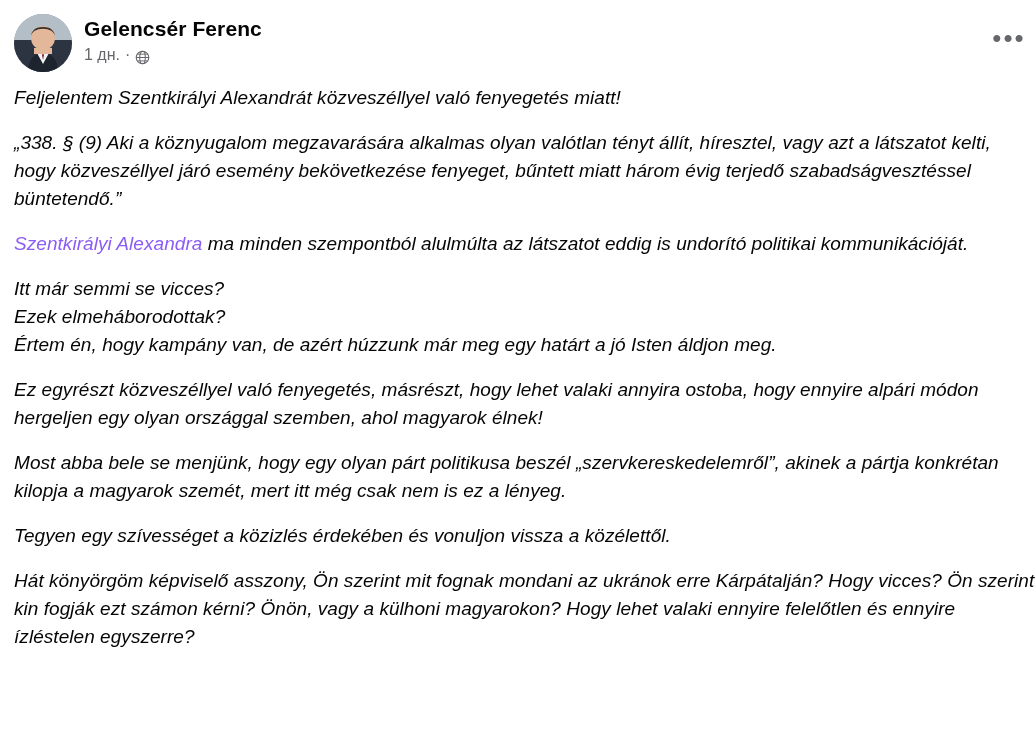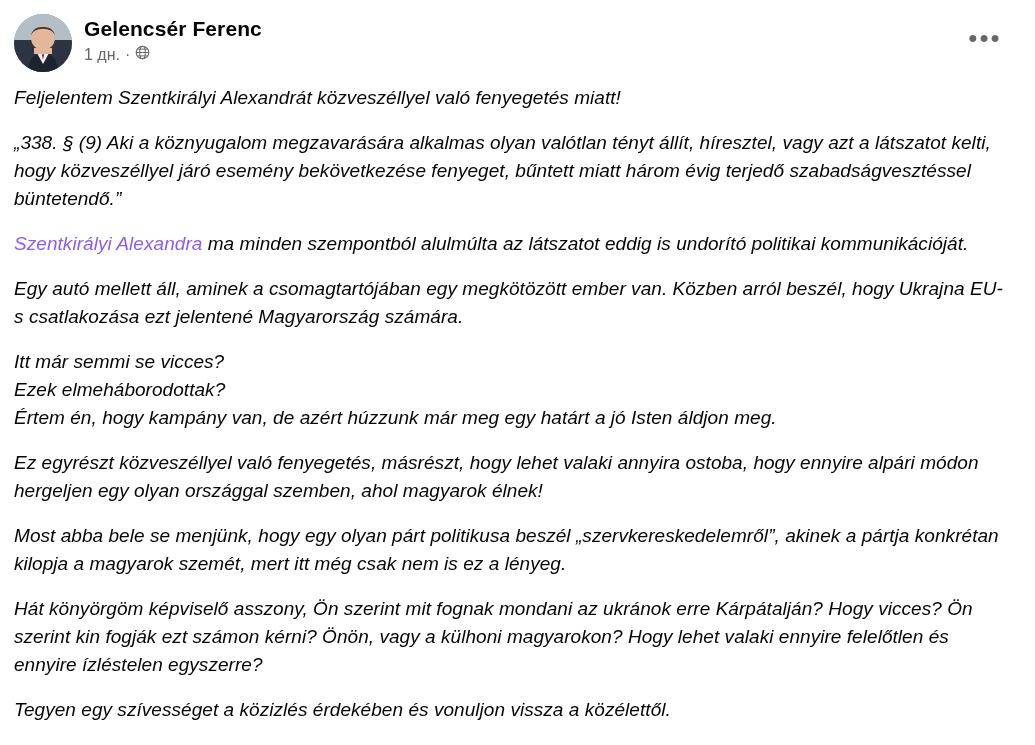--- a/index.html
+++ b/index.html
@@ -11,21 +11,21 @@
     width: 1035px;
     height: 745px;
     font-family: "Liberation Sans", sans-serif;
     color: #050505;
     overflow: hidden;
   }
   .post {
     width: 1035px;
     height: 544px;
     box-sizing: border-box;
-    padding: 10px 24px 0 14px;
+    padding: 10px 0 0 14px;
     position: relative;
   }
   .post-header {
     display: flex;
     align-items: flex-start;
     padding: 4px 0 4px 0;
     position: relative;
     height: 62px;
     box-sizing: border-box;
   }
@@ -48,21 +48,21 @@
   }
   .author-name {
     font-size: 21px;
     font-weight: bold;
     color: #050505;
     line-height: 26px;
     letter-spacing: 0.1px;
   }
   .meta-row {
     display: flex;
-    align-items: flex-start;
+    align-items: flex-end;
     margin-top: 3px;
     font-size: 16px;
     color: #65676b;
     line-height: 20px;
   }
   .meta-sep {
     margin: 0 5px;
     color: #65676b;
   }
   .globe-icon {
@@ -141,23 +141,22 @@
         </span>
       </div>
     </div>
     <div class="menu-dots">•••</div>
   </div>
 
   <div class="post-body">
     <p class="para">Feljelentem Szentkirályi Alexandrát közveszéllyel való fenyegetés miatt!</p>
     <p class="para">„338. § (9) Aki a köznyugalom megzavarására alkalmas olyan valótlan tényt állít, híresztel, vagy azt a látszatot kelti, hogy közveszéllyel járó esemény bekövetkezése fenyeget, bűntett miatt három évig terjedő szabadságvesztéssel büntetendő.”</p>
     <p class="para"><a class="link" href="#">Szentkirályi Alexandra</a><span> ma minden szempontból alulmúlta az látszatot eddig is undorító politikai kommunikációját.</span></p>
-    <p class="para">Egy autó mellett áll, aminek a csomagtartójában egy megkötözött ember van. Közben arról beszél, hogy Ukrajna EU-s csatlakozása ezt jelentené Magyarország számára.</p>
     <p class="para tight">Itt már semmi se vicces?</p>
     <p class="para tight">Ezek elmeháborodottak?</p>
     <p class="para">Értem én, hogy kampány van, de azért húzzunk már meg egy határt a jó Isten áldjon meg.</p>
     <p class="para">Ez egyrészt közveszéllyel való fenyegetés, másrészt, hogy lehet valaki annyira ostoba, hogy ennyire alpári módon hergeljen egy olyan országgal szemben, ahol magyarok élnek!</p>
     <p class="para">Most abba bele se menjünk, hogy egy olyan párt politikusa beszél „szervkereskedelemről”, akinek a pártja konkrétan kilopja a magyarok szemét, mert itt még csak nem is ez a lényeg.</p>
+    <p class="para">Tegyen egy szívességet a közizlés érdekében és vonuljon vissza a közélettől.</p>
     <p class="para">Hát könyörgöm képviselő asszony, Ön szerint mit fognak mondani az ukránok erre Kárpátalján? Hogy vicces? Ön szerint kin fogják ezt számon kérni? Önön, vagy a külhoni magyarokon? Hogy lehet valaki ennyire felelőtlen és ennyire ízléstelen egyszerre?</p>
-    <p class="para">Tegyen egy szívességet a közizlés érdekében és vonuljon vissza a közélettől.</p>
   </div>
 
 </div>
 
 </body></html>

